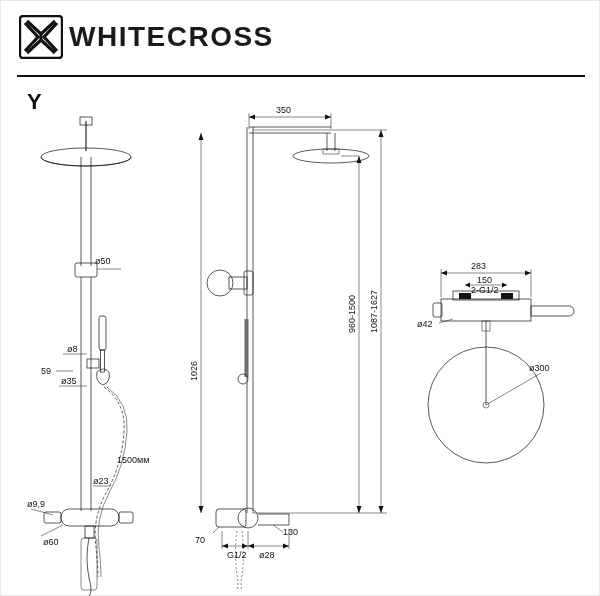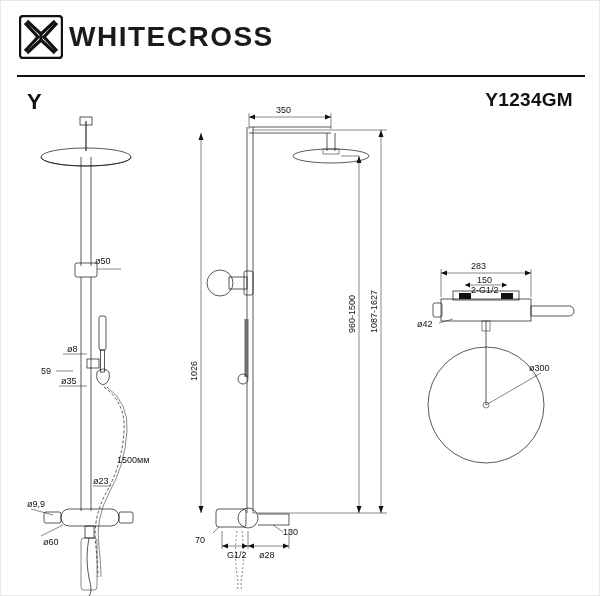--- a/index.html
+++ b/index.html
@@ -45,21 +45,20 @@
         <rect x="1" y="1" width="42" height="42" rx="3" fill="none" stroke="#111" stroke-width="2.4"></rect>
         <path d="M8 6 L22 19 L36 6 M8 38 L22 25 L36 38 M22 19 L22 25" stroke="#111" stroke-width="3.2" fill="none" stroke-linecap="butt"></path>
         <path d="M6 8 L19 22 L6 36 M38 8 L25 22 L38 36" stroke="#111" stroke-width="3.2" fill="none"></path>
       </svg>
     </div>
     <div class="brand">WHITECROSS</div>
     <div class="hdr-rule"></div>
   </div>
 
   <div class="model-letter">Y</div>
-  <div class="model-code">Y1234GM</div>
 
   <svg class="drawing">
 
     <g>
 
       <ellipse cx="85" cy="156" rx="45" ry="9" class="ln thin" fill="#fff"></ellipse>
       <path d="M40 156 A45 9 0 0 0 130 156" class="ln thin" fill="#f2f2f2"></path>
       <line x1="85" y1="120" x2="85" y2="150" class="ln med"></line>
       <rect x="79" y="116" width="12" height="8" class="ln thin" fill="#ddd"></rect>
 

